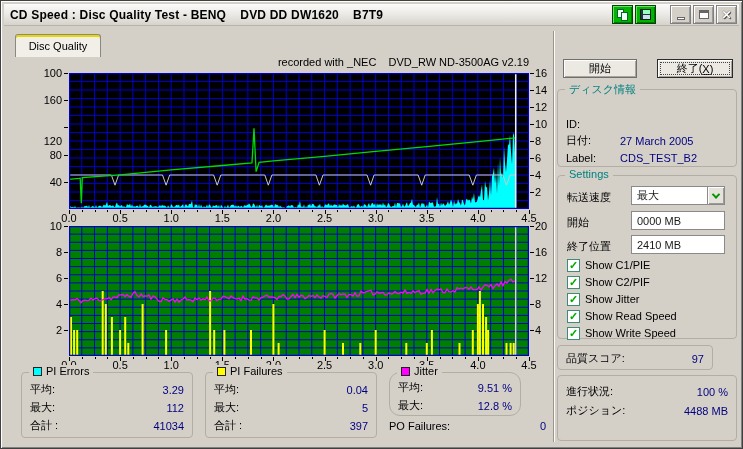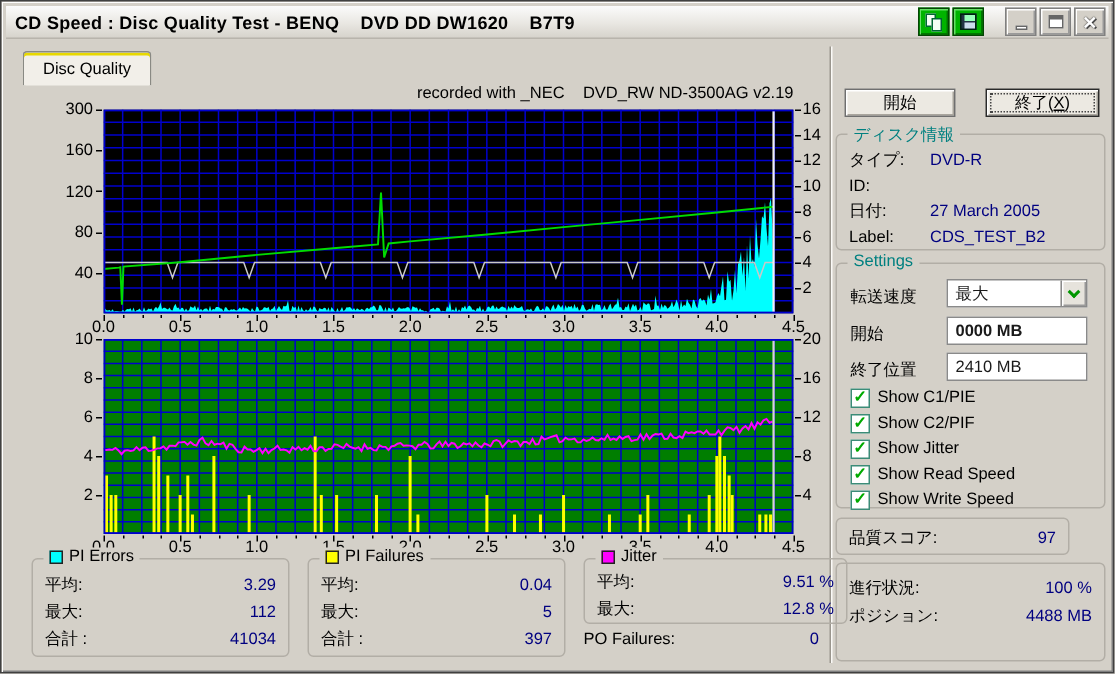--- a/index.html
+++ b/index.html
@@ -275,25 +275,25 @@
       <rect x="416.1" y="91.0" width="2" height="39.0" fill="#ffff00"></rect>
       <rect x="418.1" y="104.0" width="2" height="26.0" fill="#ffff00"></rect>
       <rect x="436.5" y="117.0" width="2" height="13.0" fill="#ffff00"></rect>
       <rect x="440.6" y="117.0" width="2" height="13.0" fill="#ffff00"></rect>
       <rect x="443.7" y="117.0" width="2" height="13.0" fill="#ffff00"></rect>
       <path d="M0,74.0 L2,74.0 L4,73.7 L6,73.9 L8,72.6 L10,74.3 L12,76.8 L14,74.5 L16,74.1 L18,74.7 L20,74.3 L22,72.1 L24,74.1 L26,72.5 L28,72.2 L30,74.6 L32,74.4 L34,73.7 L36,72.9 L38,72.8 L40,71.6 L42,73.8 L44,71.2 L46,71.1 L48,71.5 L50,68.9 L52,68.8 L54,68.6 L56,70.5 L58,68.7 L60,70.4 L62,71.1 L64,67.3 L66,65.8 L68,69.6 L70,70.8 L72,68.0 L74,70.5 L76,69.8 L78,70.1 L80,69.1 L82,73.2 L84,69.9 L86,70.5 L88,73.2 L90,75.5 L92,75.7 L94,71.8 L96,73.7 L98,73.7 L100,75.2 L102,74.1 L104,72.8 L106,76.1 L108,73.2 L110,76.2 L112,74.1 L114,73.0 L116,71.1 L118,74.0 L120,73.7 L122,74.2 L124,75.8 L126,72.1 L128,73.7 L130,71.9 L132,74.2 L134,72.8 L136,73.8 L138,71.2 L140,74.7 L142,74.8 L144,72.1 L146,72.1 L148,74.6 L150,73.3 L152,73.2 L154,70.2 L156,70.6 L158,71.7 L160,72.7 L162,70.0 L164,71.7 L166,72.5 L168,73.1 L170,72.1 L172,74.7 L174,70.2 L176,73.2 L178,72.6 L180,74.1 L182,74.3 L184,70.9 L186,71.9 L188,71.9 L190,74.0 L192,71.6 L194,71.2 L196,69.8 L198,69.3 L200,71.1 L202,71.0 L204,71.1 L206,71.5 L208,73.5 L210,70.5 L212,70.5 L214,68.6 L216,70.0 L218,73.0 L220,72.9 L222,70.2 L224,68.4 L226,71.6 L228,68.5 L230,71.3 L232,69.3 L234,69.8 L236,72.7 L238,71.5 L240,69.5 L242,70.3 L244,69.6 L246,71.6 L248,69.0 L250,71.0 L252,72.1 L254,69.6 L256,70.5 L258,71.5 L260,68.1 L262,67.4 L264,68.3 L266,72.1 L268,69.8 L270,67.5 L272,68.8 L274,68.0 L276,68.2 L278,71.4 L280,68.7 L282,68.6 L284,70.1 L286,66.7 L288,70.3 L290,70.0 L292,65.1 L294,66.9 L296,66.3 L298,65.4 L300,64.8 L302,64.2 L304,68.9 L306,68.1 L308,65.8 L310,67.0 L312,66.9 L314,66.4 L316,68.9 L318,68.9 L320,66.9 L322,68.0 L324,67.3 L326,65.7 L328,67.3 L330,67.6 L332,66.2 L334,67.2 L336,63.9 L338,67.3 L340,66.4 L342,67.3 L344,64.9 L346,66.7 L348,65.3 L350,64.8 L352,68.1 L354,67.4 L356,67.1 L358,63.6 L360,67.1 L362,63.5 L364,66.7 L366,64.4 L368,63.3 L370,63.6 L372,63.1 L374,66.7 L376,66.6 L378,63.1 L380,65.7 L382,66.1 L384,64.8 L386,66.0 L388,61.7 L390,62.8 L392,62.2 L394,62.8 L396,61.6 L398,61.7 L400,63.2 L402,61.0 L404,63.6 L406,63.6 L408,63.7 L410,61.0 L412,64.1 L414,61.1 L416,58.9 L418,59.3 L420,60.8 L422,58.6 L424,62.5 L426,59.6 L428,58.0 L430,60.3 L432,56.0 L434,59.8 L436,55.5 L438,57.1 L440,54.2 L442,53.3 L444,55.9 L446,55.0" fill="none" stroke="#ff00ff" stroke-width="1.3"></path>
       <line x1="446.7111111111111" y1="0" x2="446.7111111111111" y2="130" stroke="#d8d8d0" stroke-width="1.5"></line>
       <rect x="0.5" y="0.5" width="459" height="129" fill="none" stroke="#0000cd" stroke-width="1.5"></rect>
     </svg>
   <div id="axis-layer">
-      <span class="axlbl la" style="left: 61px; top: 72px;">300</span>
+      <span class="axlbl la" style="left: 61px; top: 72px;">100</span>
       <div class="tick" style="left: 63px; top: 72px; width: 4px; height: 1px;"></div>
       <span class="axlbl la" style="left: 61px; top: 99.2px;">160</span>
       <div class="tick" style="left: 63px; top: 99px; width: 4px; height: 1px;"></div>
-      <span class="axlbl la" style="left: 61px; top: 127px;">120</span>
+      <span class="axlbl la" style="left: 61px; top: 140px;">120</span>
       <div class="tick" style="left: 63px; top: 126px; width: 4px; height: 1px;"></div>
       <span class="axlbl la" style="left: 61px; top: 153.6px;">80</span>
       <div class="tick" style="left: 63px; top: 154px; width: 4px; height: 1px;"></div>
       <span class="axlbl la" style="left: 61px; top: 180.8px;">40</span>
       <div class="tick" style="left: 63px; top: 181px; width: 4px; height: 1px;"></div>
       <span class="axlbl ra" style="left: 534px; top: 72px;">16</span>
       <div class="tick" style="left: 529px; top: 72px; width: 4px; height: 1px;"></div>
       <span class="axlbl ra" style="left: 534px; top: 89px;">14</span>
       <div class="tick" style="left: 529px; top: 89px; width: 4px; height: 1px;"></div>
       <span class="axlbl ra" style="left: 534px; top: 106px;">12</span>
@@ -457,21 +457,21 @@
     <div class="statrow" style="top:26px">
         <span class="lab">最大:</span>
         <span class="val">5</span>
       </div>
     <div class="statrow" style="top:44px">
         <span class="lab">合計 :</span>
         <span class="val">397</span>
       </div>
   </div>
 
-  <div class="group" style="left:388px; top:371px; width:176px; height:44px;">
+  <div class="group" style="left:388px; top:371px; width:132px; height:44px;border-radius:11px;">
     <div class="gtitle black">
         <span class="swatch" style="background:#ff00ff"></span>
         <span>Jitter</span>
       </div>
     <div class="statrow" style="top:6px">
         <span class="lab">平均:</span>
         <span class="val">9.51 %</span>
       </div>
     <div class="statrow" style="top:24px">
         <span class="lab">最大:</span>
@@ -488,24 +488,20 @@
     <span>開始</span>
   </div>
   <div class="btn focused" style="left:656px; top:58px; width:76px;">
     <span>終了(</span>
       <span class="accel">X</span>
       <span>)</span>
   </div>
 
   <div class="group" style="left:556px; top:88px; width:180px; height:78px;">
     <div class="gtitle">ディスク情報</div>
-    <div class="statrow" style="top:8px; justify-content:flex-start;">
-        <span class="lab" style="width:54px">タイプ:</span>
-        <span class="val">DVD-R</span>
-      </div>
     <div class="statrow" style="top:25px; justify-content:flex-start;">
         <span class="lab" style="width:54px">ID:</span>
         <span class="val"></span>
       </div>
     <div class="statrow" style="top:42px; justify-content:flex-start;">
         <span class="lab" style="width:54px">日付:</span>
         <span class="val">27 March 2005</span>
       </div>
     <div class="statrow" style="top:59px; justify-content:flex-start;">
         <span class="lab" style="width:54px">Label:</span>
@@ -517,21 +513,21 @@
     <div class="gtitle">Settings</div>
   </div>
   <span class="fieldlab" style="left:566px; top:189px;">転送速度</span>
   <div id="speed-select" style="left:630px; top:185px; width:94px;">
     <span>最大</span>
     <span class="dd">
         <span class="chev"></span>
       </span>
   </div>
   <span class="fieldlab" style="left:566px; top:214px;">開始</span>
-  <div class="textbox" style="left:630px; top:210px; width:94px;font-weight:bold;">
+  <div class="textbox" style="left:630px; top:210px; width:94px;">
       <span>0000 MB</span>
     </div>
   <span class="fieldlab" style="left:566px; top:238px;">終了位置</span>
   <div class="textbox" style="left:630px; top:234px; width:94px;">
       <span>2410 MB</span>
     </div>
 
   <div class="cbrow" style="left:566px; top:257px;">
       <span class="cb">✓</span>
       <span class="cblab">Show C1/PIE</span>

